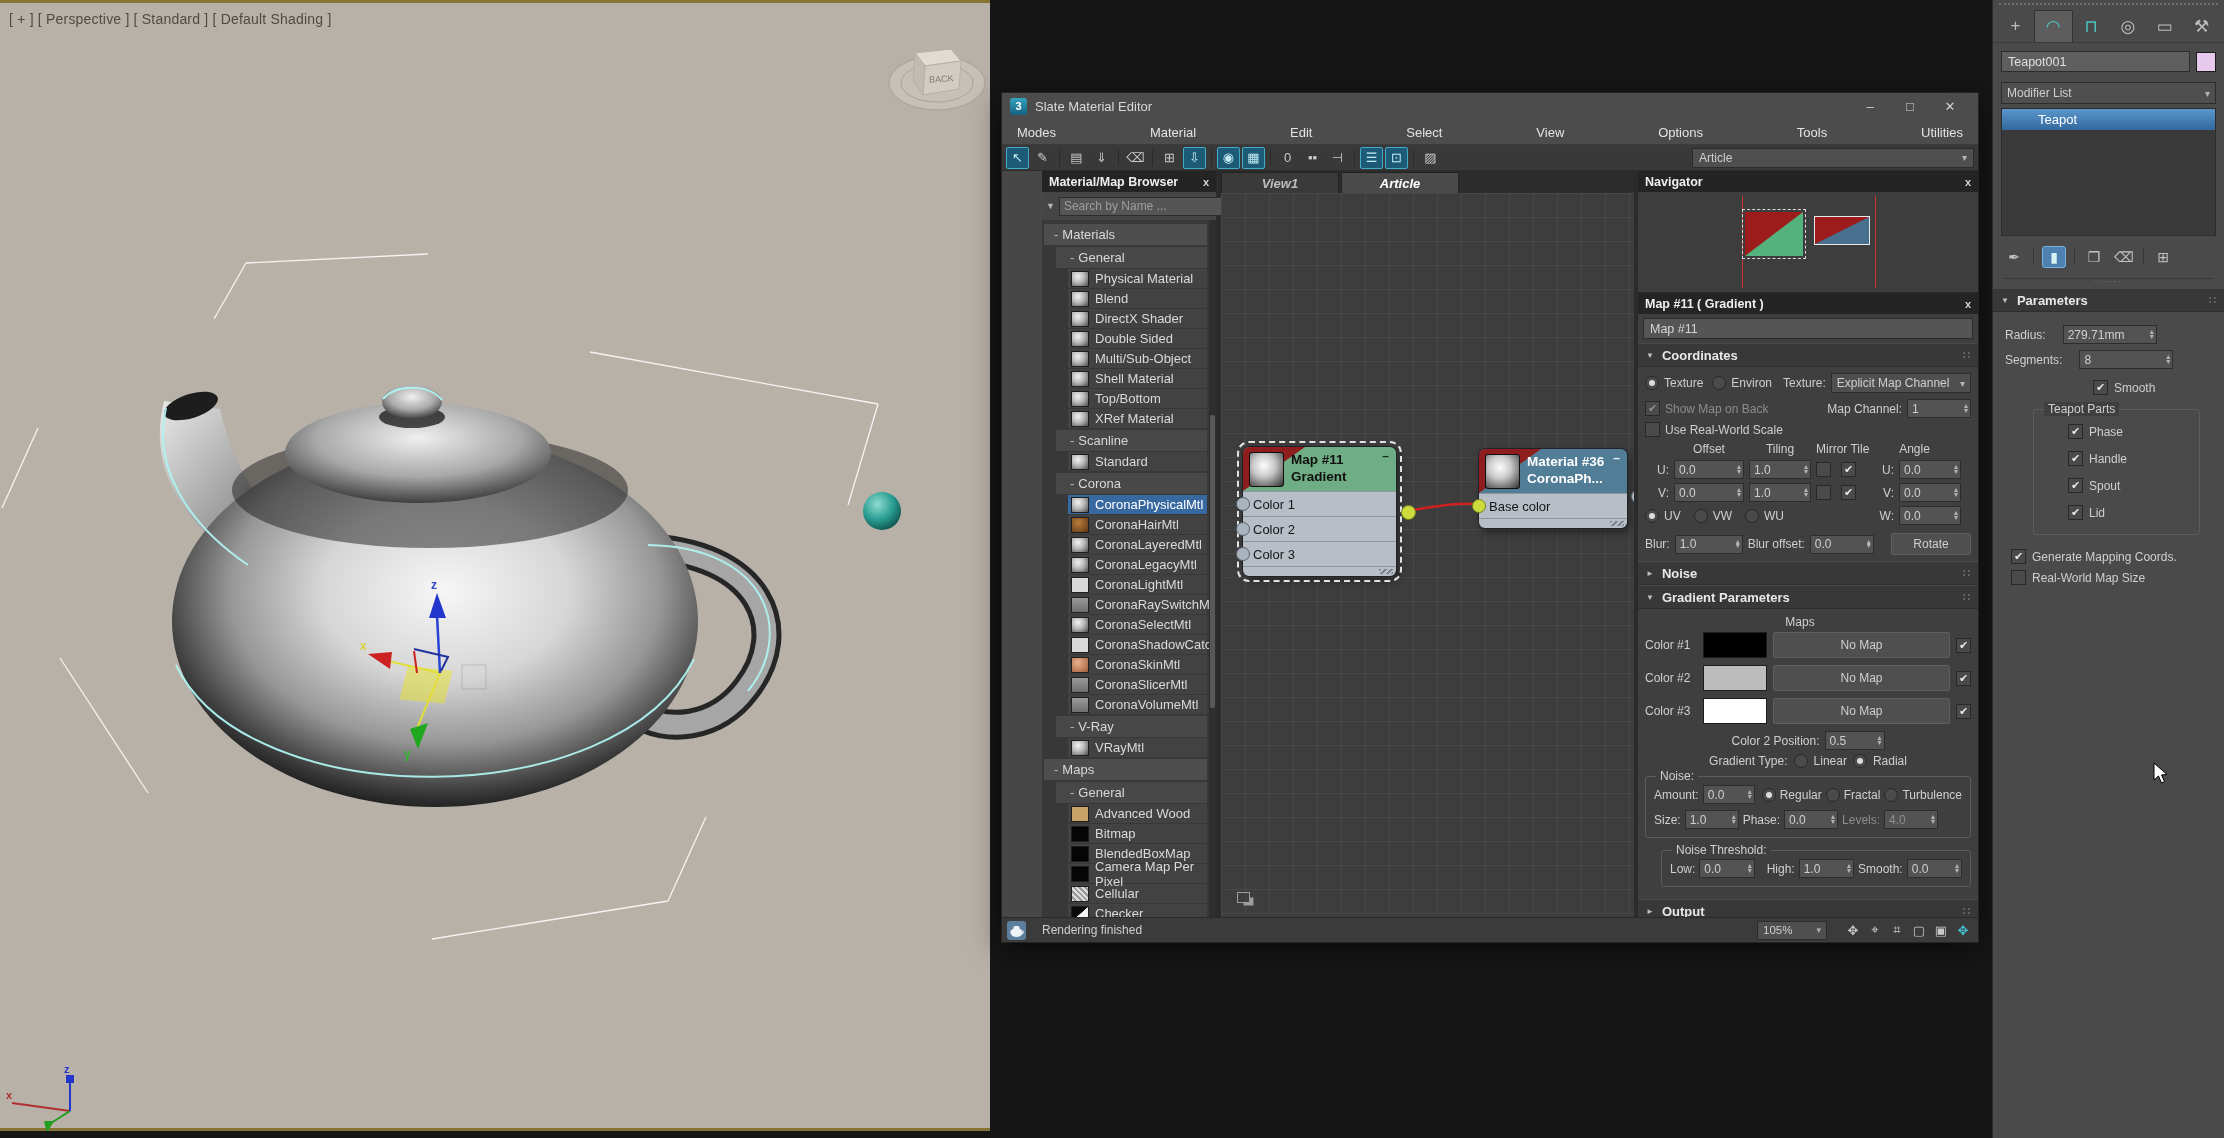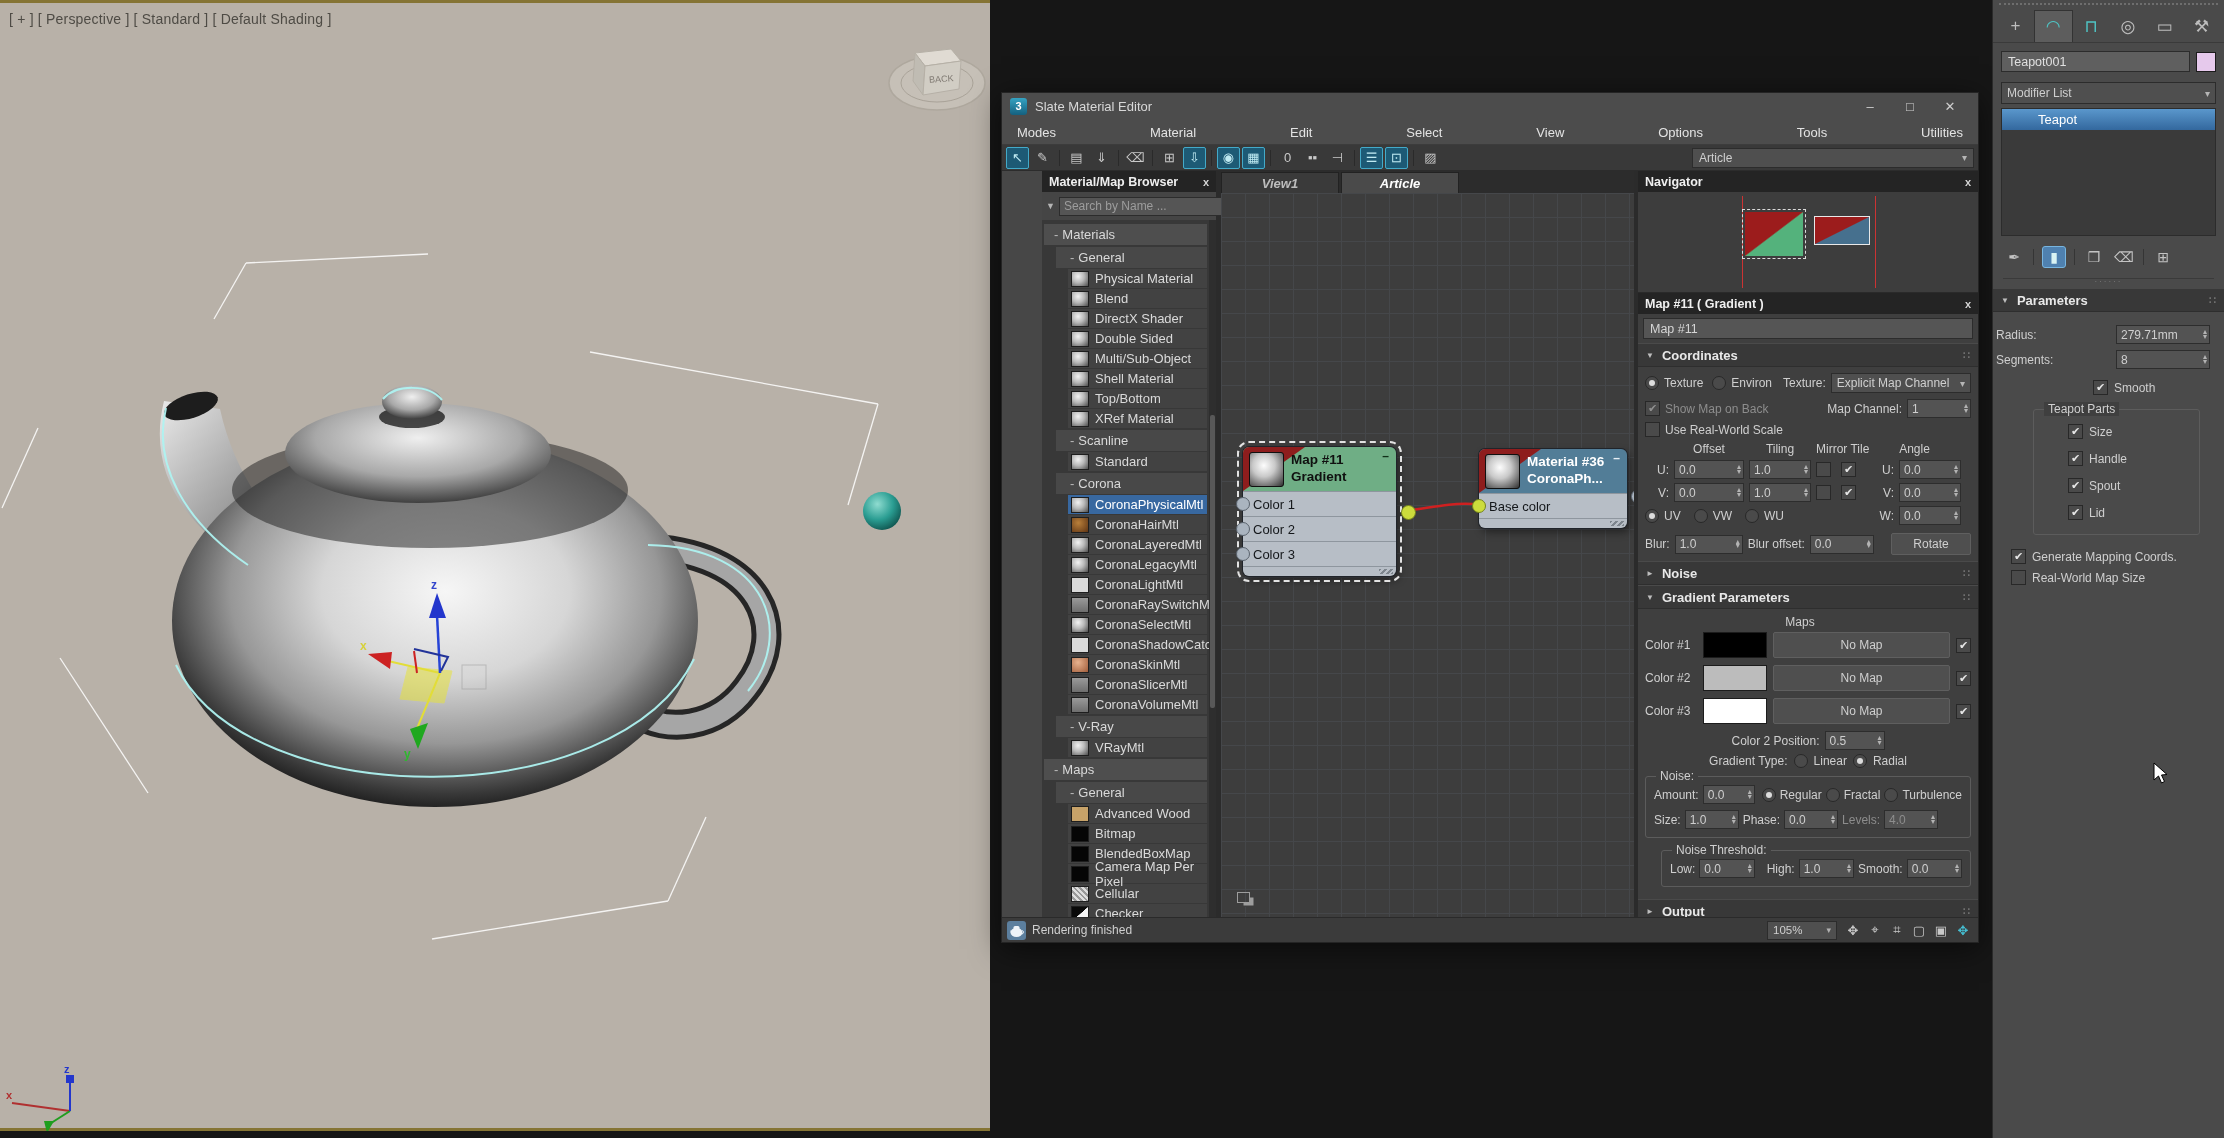--- a/index.html
+++ b/index.html
@@ -132,21 +132,21 @@
   .combo{display:flex;align-items:center;background:#4f4f4f;border:1px solid #2c2c2c;height:18px;padding:0 5px;color:#cfcfcf;font-size:12px;}
   .combo::after{content:"▾";margin-left:auto;padding-left:5px;color:#b5b5b5;font-size:10px;}
   .btn{display:flex;align-items:center;justify-content:center;background:#4f4f4f;border:1px solid #5f5f5f;
     border-radius:2px;color:#cfcfcf;font-size:12px;}
   .grpbox{border:1px solid #5c5c5c;border-radius:3px;position:relative;padding:8px;margin-top:8px;}
   .grpbox>.glab{position:absolute;left:10px;top:-8px;background:#3f3f3f;padding:0 4px;color:#cfcfcf;font-size:12px;}
   .cgrid{display:grid;grid-template-columns:24px 70px 62px 20px 22px 26px 62px;gap:4px 5px;align-items:center;}
   .swatch{width:62px;height:24px;border:1px solid #1c1c1c;flex:0 0 auto;}
   
   #statusbar{height:24px;background:#3b3b3b;border-top:1px solid #2a2a2a;display:flex;align-items:center;
-    padding:0 5px;gap:6px;flex:0 0 auto;}
+    padding:0 5px;gap:16px;flex:0 0 auto;}
   #sb-msg{color:#cfcfcf;font-size:12px;}
   #sb-zoom{margin-left:auto;width:58px;height:17px;background:#4f4f4f;border:1px solid #2c2c2c;
     display:flex;align-items:center;padding:0 5px;color:#cfcfcf;font-size:11.5px;}
   #sb-zoom::after{content:"▾";margin-left:auto;font-size:9px;color:#b0b0b0;}
   .sbi{width:20px;height:18px;display:flex;align-items:center;justify-content:center;color:#c9c9c9;font-size:13px;}
   .sbi.teal{color:#45c0d4;}
   
   #cmd{position:absolute;left:1992px;top:0;width:232px;height:1138px;background:#4a4a4a;border-left:1px solid #2a2a2a;box-sizing:border-box;}
   #cmd-dots{height:5px;border-top:2px dotted #6e6e6e;margin:3px 6px 0;}
   #cmd-tabs{display:flex;height:32px;align-items:stretch;padding:0 4px;border-bottom:1px solid #3a3a3a;}
@@ -158,21 +158,21 @@
   #obj-color{width:18px;height:18px;background:#e6c9ec;border:1px solid #1c1c1c;}
   #modlist{margin:4px 8px;height:20px;}
   #stack{margin:4px 8px;height:126px;background:#3a3a3a;border:1px solid #2c2c2c;}
   .stackrow{height:21px;display:flex;align-items:center;padding-left:36px;color:#fff;font-size:13px;
     background:linear-gradient(#5a97cc,#33689e);}
   #stack-icons{display:flex;align-items:center;gap:8px;padding:6px 10px;}
   .sti{width:22px;height:20px;display:flex;align-items:center;justify-content:center;color:#c3c3c3;font-size:14px;}
   .sti.on{background:#4f81b0;border:1px solid #77b5e0;border-radius:3px;color:#d9f3f3;}
   .stsep{width:1px;height:16px;background:#353535;}
   #cmd-sep{margin:4px 10px;border-top:1px solid #3a3a3a;text-align:center;color:#7a7a7a;font-size:8px;letter-spacing:2px;line-height:5px;}
-  .prow{display:flex;align-items:center;justify-content:space-between;padding:3px 14px 3px 3px;gap:17px;}
+  .prow{display:flex;align-items:center;justify-content:flex-start;padding:3px 14px 3px 12px;gap:17px;}
   .prow .lbl{text-align:right;}
   #parts-box{margin:10px 24px 6px 40px;}
   .part-row{display:flex;align-items:center;gap:6px;padding:6px 0 6px 26px;}
   #cursor{position:absolute;left:2152px;top:762px;}
 </style>
 </head>
 <body>
 
 <div id="stage">
 
@@ -804,21 +804,21 @@
       </div>
       <div class="row" style="gap:6px;padding:8px 0 4px 100px;">
         <span class="cb on"></span>
         <span class="lbl">Smooth</span>
       </div>
       <div class="grpbox" id="parts-box">
         <span class="glab">Teapot Parts</span>
         <div id="parts-list">
             <div class="part-row">
               <span class="cb on"></span>
-              <span class="lbl">Size</span>
+              <span class="lbl">Phase</span>
             </div>
             <div class="part-row">
               <span class="cb on"></span>
               <span class="lbl">Handle</span>
             </div>
             <div class="part-row">
               <span class="cb on"></span>
               <span class="lbl">Spout</span>
             </div>
             <div class="part-row">

